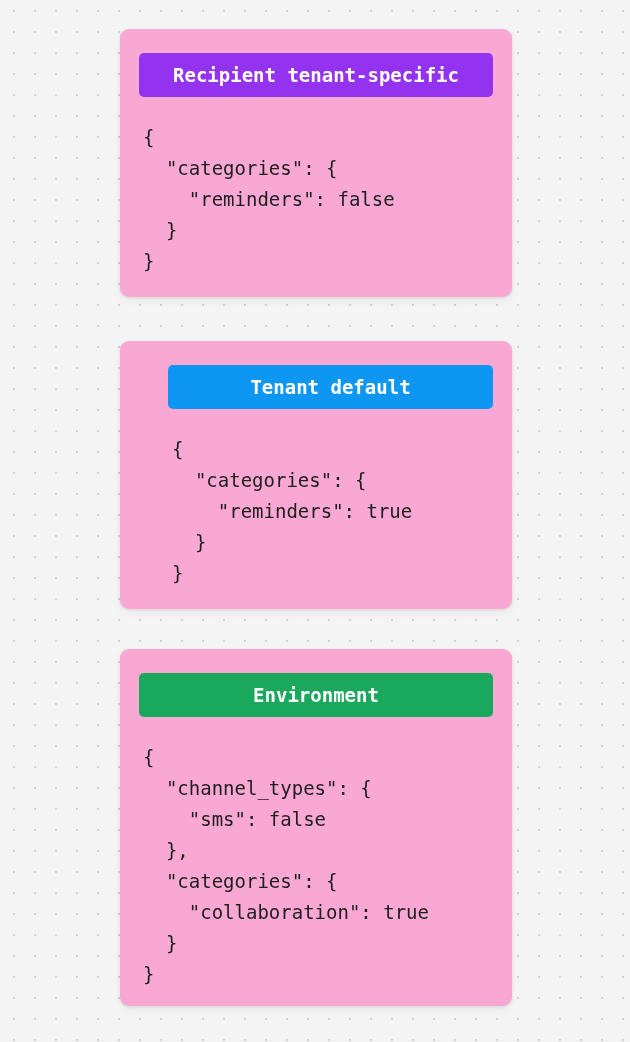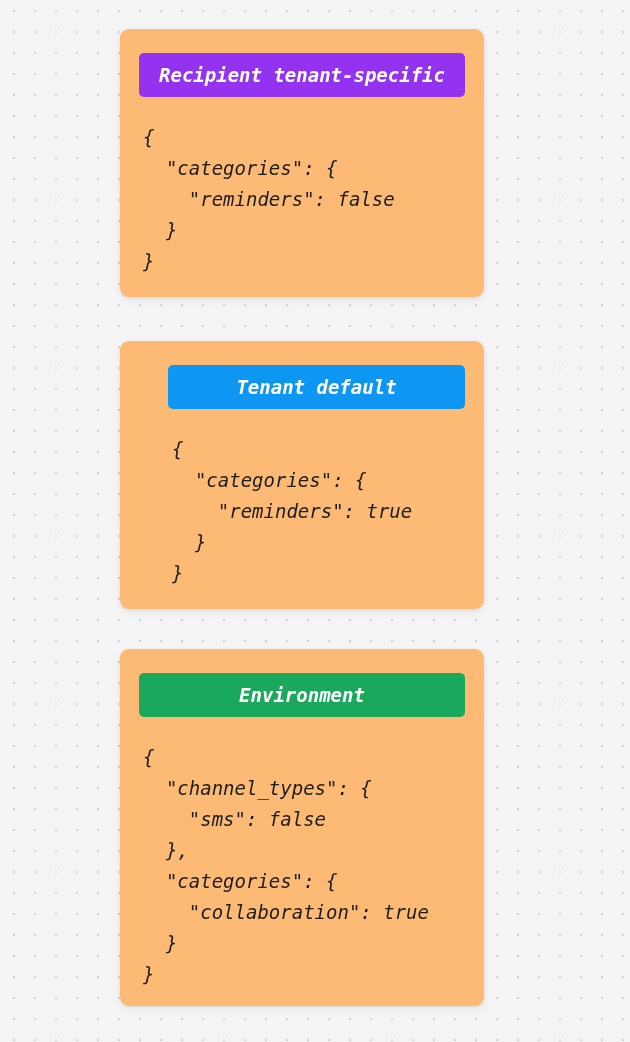--- a/index.html
+++ b/index.html
@@ -22,27 +22,26 @@
     position: absolute;
     left: 0;
     top: 0;
     width: 630px;
     height: 1042px;
   }
 
   .card {
     position: absolute;
     left: 120px;
-    width: 364px;
-    background: #fdba74;
+    width: 392px;
+    background: #f9a8d4;
     border-radius: 9px;
     box-shadow: 0 1px 3px rgba(0,0,0,0.09), 0 4px 10px rgba(0,0,0,0.045);
     box-sizing: border-box;
     padding: 24px 19px 18px 19px;
-    font-style: italic;
   }
 
   .card-1 { top: 29px;  height: 268px; }
   .card-2 { top: 341px; height: 268px; padding-left: 48px; }
   .card-3 { top: 649px; height: 357px; }
 
   .card-badge {
     height: 44px;
     border-radius: 5px;
     display: flex;

